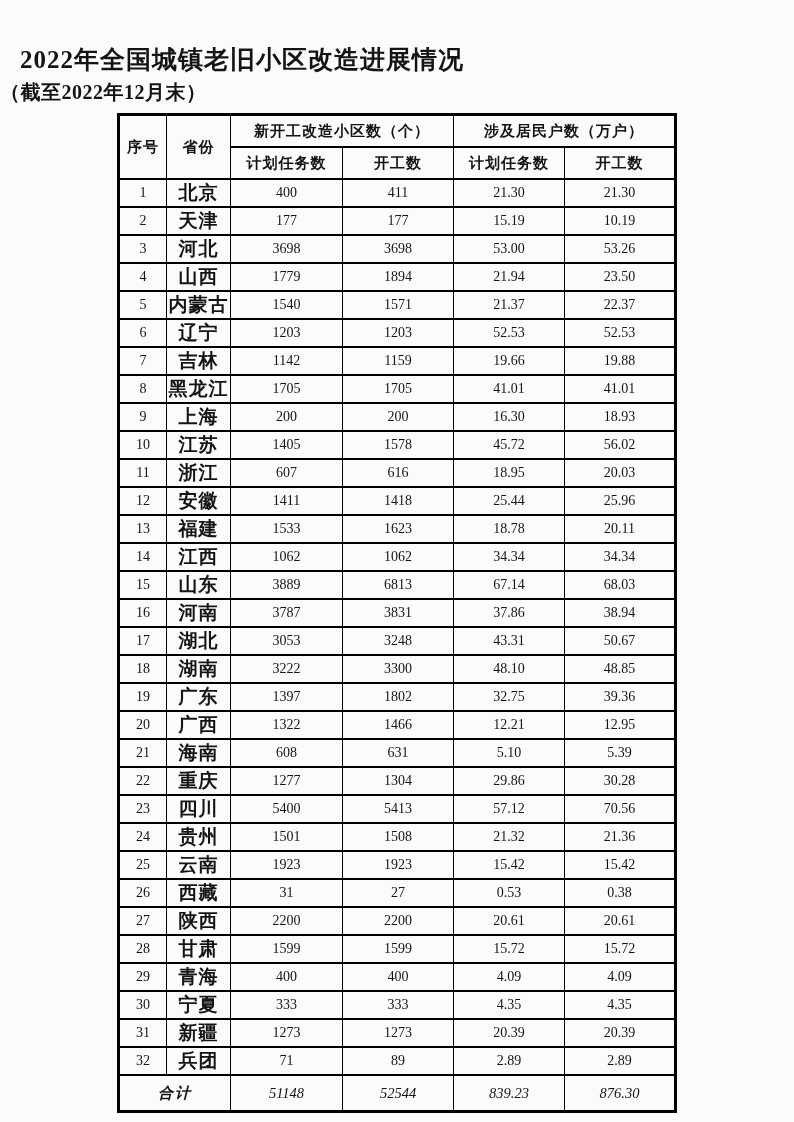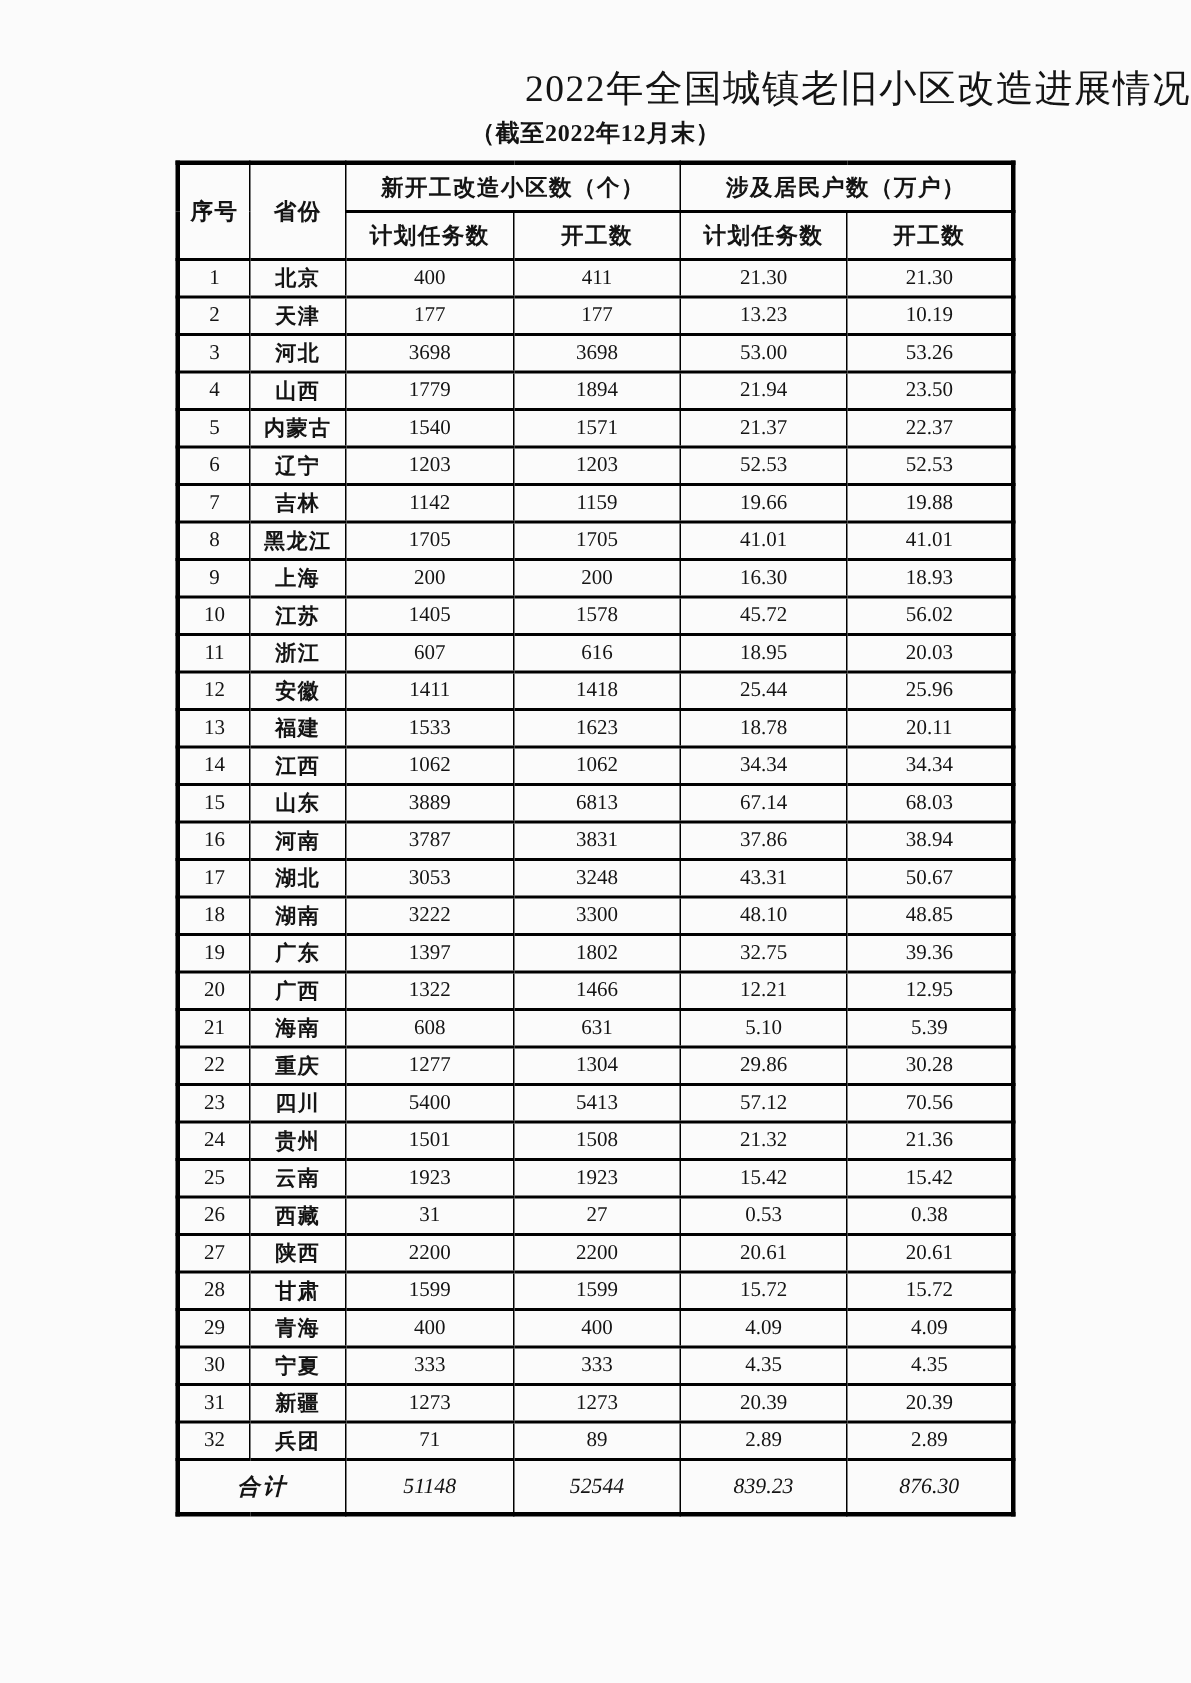--- a/index.html
+++ b/index.html
@@ -15,31 +15,30 @@
     overflow: hidden;
   }
   .page {
     width: 794px;
     height: 1122px;
     box-sizing: border-box;
     padding-top: 44px;
   }
   .title {
     margin: 0;
-    text-align: right;
+    text-align: left;
     font-size: 25px;
-    font-weight: 400;
+    font-weight: 700;
     letter-spacing: 1px;
     line-height: 32px;
     padding-left: 20px;
   }
   .subtitle {
     margin: 3px 0 7px 0;
-    text-align: center;
-    font-size: 16px;
+    font-size: 20px;
     font-weight: 700;
     letter-spacing: 0.5px;
   }
   table.progress {
     border-collapse: collapse;
     table-layout: fixed;
     width: 557px;
     margin: 0 auto;
     border: 3px solid #000;
     background: transparent;
@@ -60,21 +59,21 @@
     font-size: 15px;
     font-weight: 700;
     letter-spacing: 1px;
   }
   .progress tbody td {
     height: 23px;
     font-size: 14px;
     font-weight: 400;
   }
   .progress tbody td.cn {
-    font-size: 14px;
+    font-size: 19px;
     font-weight: 700;
     letter-spacing: 1px;
   }
   .progress tfoot td {
     height: 34px;
     font-size: 14.5px;
     font-weight: 400;
     font-style: italic;
   }
   .progress tfoot td.total-label {
@@ -121,21 +120,21 @@
           <td>400</td>
           <td>411</td>
           <td>21.30</td>
           <td>21.30</td>
         </tr>
         <tr>
           <td>2</td>
           <td class="cn">天津</td>
           <td>177</td>
           <td>177</td>
-          <td>13.23</td>
+          <td>15.19</td>
           <td>10.19</td>
         </tr>
         <tr>
           <td>3</td>
           <td class="cn">河北</td>
           <td>3698</td>
           <td>3698</td>
           <td>53.00</td>
           <td>53.26</td>
         </tr>

